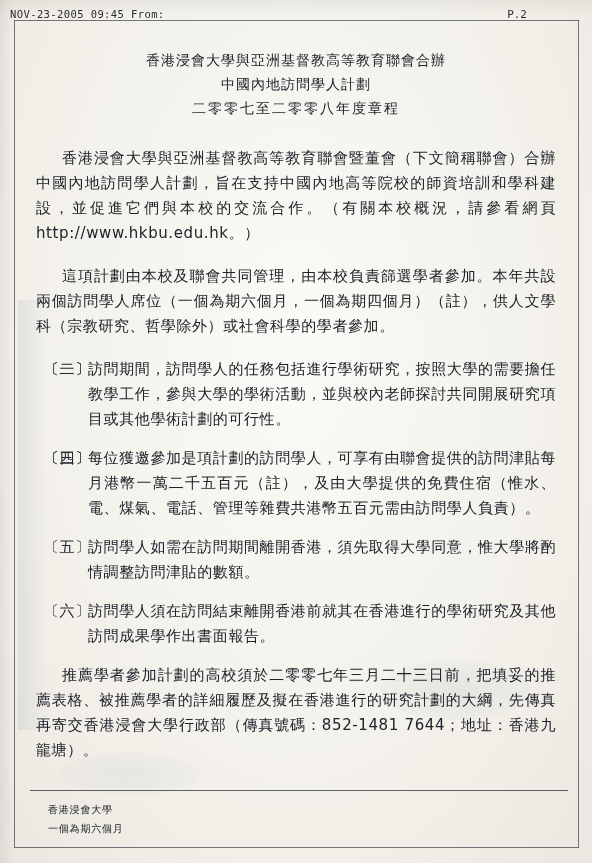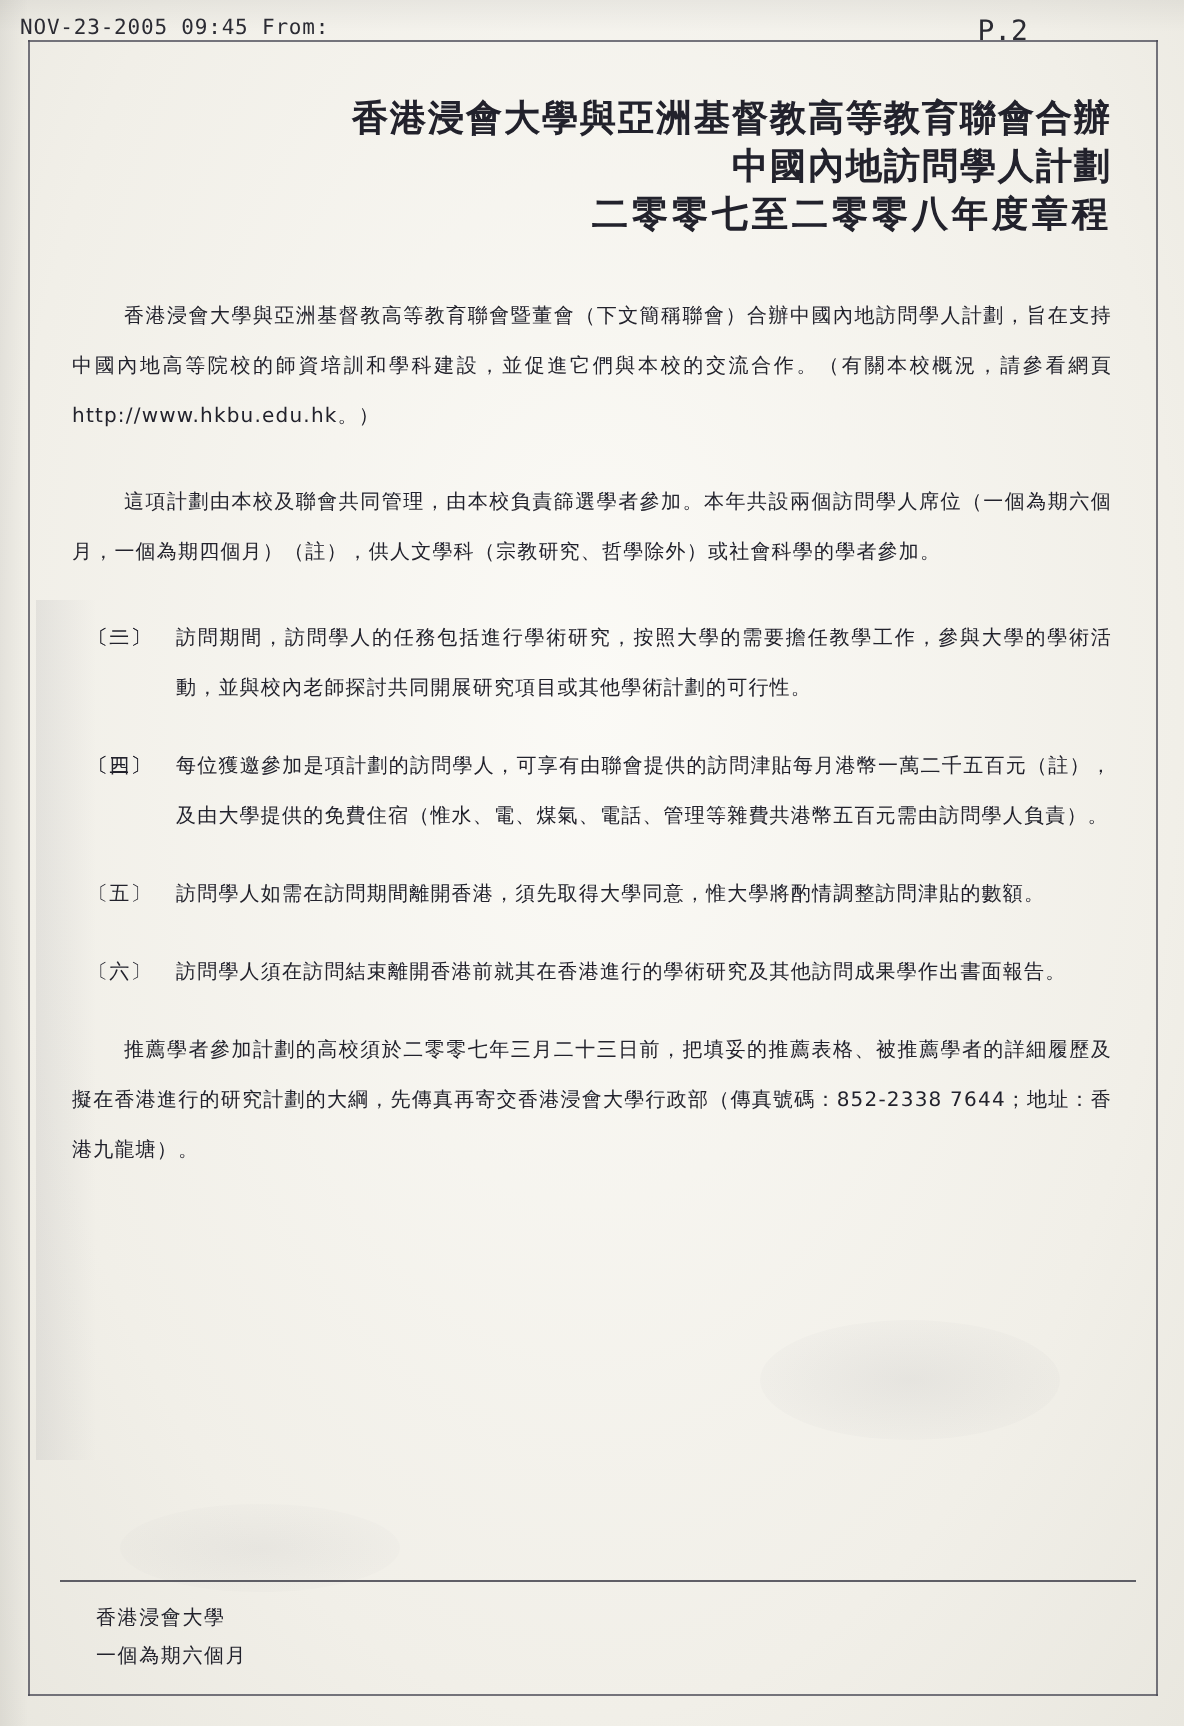--- a/index.html
+++ b/index.html
@@ -30,23 +30,23 @@
     left: 10px;
     font-family: "DejaVu Sans Mono", monospace;
     font-size: 10.5px;
     letter-spacing: 0.4px;
     color: #2b2b33;
     white-space: nowrap;
   }
   .fax-page {
     position: absolute;
     top: 8px;
-    right: 78px;
+    right: 65px;
     font-family: "DejaVu Sans Mono", monospace;
-    font-size: 14px;
+    font-size: 11px;
     color: #2b2b33;
   }
   .border-line {
     position: absolute;
     background: #4a4a55;
     opacity: 0.75;
   }
   .bl-left   { left: 14px;  top: 20px;  width: 1px;  height: 828px; }
   .bl-top    { left: 14px;  top: 20px;  width: 565px; height: 1px; }
   .bl-right  { left: 578px; top: 20px;  width: 1px;  height: 828px; }
@@ -54,33 +54,33 @@
 
   .doc {
     position: absolute;
     left: 36px;
     top: 48px;
     width: 520px;
     color: #22222c;
     font-family: "DejaVu Sans", sans-serif;
   }
   .title-block {
-    text-align: right;
-    font-weight: bold;
-    font-size: 18px;
+    text-align: center;
+    font-weight: normal;
+    font-size: 14px;
     line-height: 24px;
     letter-spacing: 1px;
   }
   .title-block div { margin: 0; }
   .t1 { margin-bottom: 2px; }
   .t3 { letter-spacing: 2px; }
 
   .body {
     margin-top: 26px;
-    font-size: 10px;
+    font-size: 15px;
     line-height: 25px;
     letter-spacing: 0.6px;
   }
   p.para {
     margin: 0 0 18px 0;
     text-indent: 26px;
     text-align: justify;
   }
   p.lead {
     margin: 0 0 16px 0;
@@ -186,21 +186,21 @@
         <li>
           <span class="num">〔五〕</span>
           <span>訪問學人如需在訪問期間離開香港，須先取得大學同意，惟大學將酌情調整訪問津貼的數額。</span>
         </li>
         <li>
           <span class="num">〔六〕</span>
           <span>訪問學人須在訪問結束離開香港前就其在香港進行的學術研究及其他訪問成果學作出書面報告。</span>
         </li>
       </ol>
 
-      <p class="final">推薦學者參加計劃的高校須於二零零七年三月二十三日前，把填妥的推薦表格、被推薦學者的詳細履歷及擬在香港進行的研究計劃的大綱，先傳真再寄交香港浸會大學行政部（傳真號碼：852-2338 7644；地址：香港九龍塘）。</p>
+      <p class="final">推薦學者參加計劃的高校須於二零零七年三月二十三日前，把填妥的推薦表格、被推薦學者的詳細履歷及擬在香港進行的研究計劃的大綱，先傳真再寄交香港浸會大學行政部（傳真號碼：852-1481 7644；地址：香港九龍塘）。</p>
 
     </div>
   </div>
 
   <div class="hr-line"></div>
 
   <div class="signature">
     <div>香港浸會大學</div>
     <div>一個為期六個月</div>
   </div>

